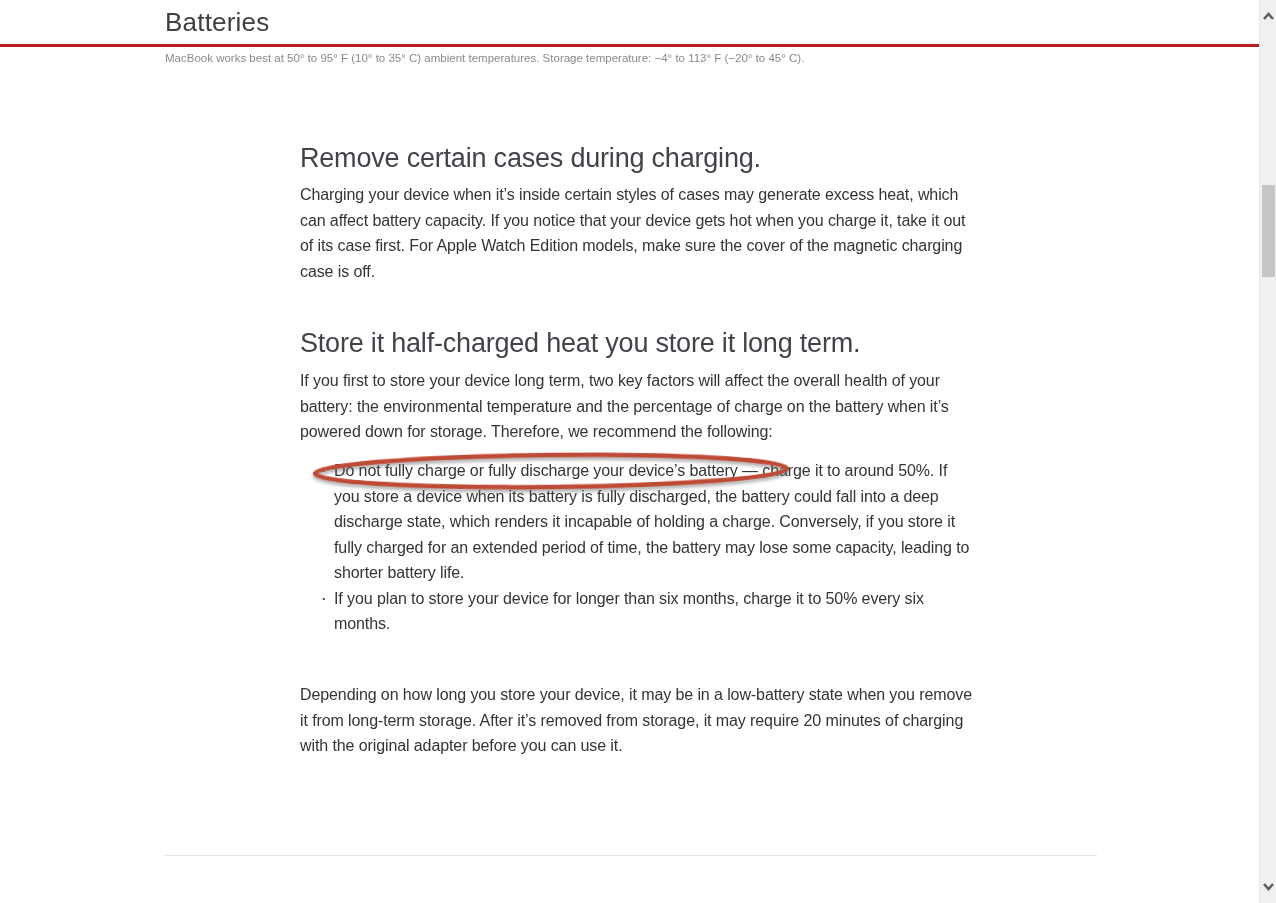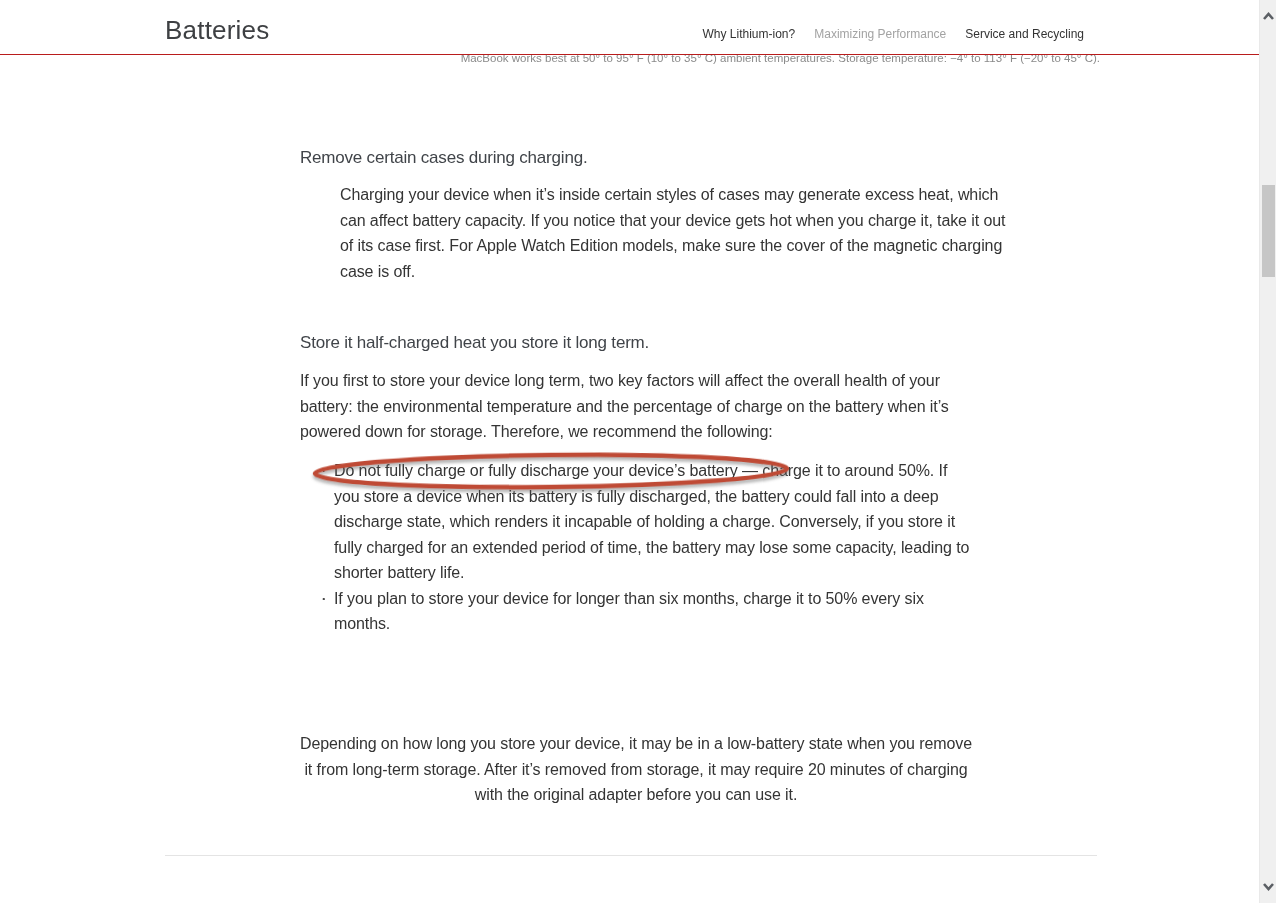--- a/index.html
+++ b/index.html
@@ -6,43 +6,43 @@
   html,body { width:1276px; height:903px; overflow:hidden; background:#fff;
     font-family:"Liberation Sans", sans-serif; position:relative; color:#333; }
 
   
   .temp-bar { position:absolute; top:13px; left:292px; width:670px; height:23px; z-index:1;
     background:linear-gradient(90deg,#cade2f0 0%, #dbeaf6 0%, #e8f1f9 20%, #f9fbfd 42%, #fefcfb 55%, #faeae7 80%, #f7ded9 100%);
     border-radius:2px; }
   .temp-bar span { position:absolute; top:0; line-height:23px; font-size:13px;
     color:rgba(255,255,255,0.85); transform:translateX(-50%); white-space:nowrap; }
 
-  .header { position:absolute; top:8px; left:0; width:1259px; height:47px; z-index:10;
-    background:rgba(255,255,255,0.86); border-bottom:1px solid #b91c1c; }
+  .header { position:absolute; top:0; left:0; width:1259px; height:47px; z-index:10;
+    background:rgba(255,255,255,0.86); border-bottom:3px solid #b91c1c; }
   .header-title { position:absolute; left:165px; top:7px; font-size:26px; font-weight:300;
     color:#3e4043; letter-spacing:0.2px; }
   .header-nav { position:absolute; right:175px; top:19px; display:flex; gap:19px;
     font-size:12px; white-space:nowrap; }
   .header-nav .nav-link { color:#333; cursor:pointer; text-decoration:none; }
   .header-nav .nav-link.active { color:#a3a3a3; cursor:default; }
 
   .caption { position:absolute; top:52px; left:165px; width:935px; z-index:2;
-    text-align:right; font-size:11.5px; color:#8a8a8a; }
+    text-align:left; font-size:11.5px; color:#8a8a8a; }
 
   .content { position:absolute; left:300px; top:0; width:672px; z-index:2;
     font-size:16px; line-height:25.5px; color:#343434; letter-spacing:-0.1px; }
-  .content h2 { position:absolute; left:0; font-size:17px; font-weight:400;
+  .content h2 { position:absolute; left:0; font-size:27px; font-weight:400;
     color:#404449; line-height:28px; letter-spacing:-0.2px; white-space:nowrap; }
   .content p, .content ul { position:absolute; left:0; width:672px; }
-  .h2-1 { top:144px; } .p-1 { top:182px;margin-left:40px; }
+  .h2-1 { top:144px; } .p-1 { top:182px; }
   .h2-2 { top:329px; } .p-2 { top:368px; }
   .list { top:458px; list-style:none; }
   .list li { position:relative; padding-left:34px; }
   .list li .bullet { position:absolute; left:21px; top:0; color:#4a4a4a; }
-  .p-3 { top:731px;text-align:center; }
+  .p-3 { top:682px; }
 
   .annotation-ellipse { position:absolute; left:308px; top:450px; width:486px; height:44px;
     z-index:5; transform:rotate(-0.6deg); pointer-events:none; }
 
   .bottom-rule { position:absolute; top:855px; left:165px; width:932px; height:1px;
     background:#e4e4e4; z-index:2; }
 
   
   .scrollbar { position:absolute; top:0; right:0; width:17px; height:903px;
     background:#f0f0f0; border-left:1px solid #e9e9e9; z-index:30; }
@@ -56,25 +56,20 @@
 <body>
 
 <div class="temp-bar">
   <span style="left:56px">Too Cold</span>
   <span style="left:168px">Ideal</span>
   <span style="left:350px">Comfort Zone</span>
 </div>
 
 <div class="header">
   <div class="header-title">Batteries</div>
-  <div class="header-nav">
-    <a class="nav-link">Why Lithium-ion?</a>
-    <a class="nav-link active">Maximizing Performance</a>
-    <a class="nav-link">Service and Recycling</a>
-  </div>
 </div>
 
 <div class="caption">MacBook works best at 50° to 95° F (10° to 35° C) ambient temperatures. Storage temperature: −4° to 113° F (−20° to 45° C).</div>
 
 <div class="content">
   <h2 class="h2-1">Remove certain cases during charging.</h2>
   <p class="p-1">Charging your device when it’s inside certain styles of cases may generate excess heat, which can affect battery capacity. If you notice that your device gets hot when you charge it, take it out of its case first. For Apple Watch Edition models, make sure the cover of the magnetic charging case is off.</p>
 
   <h2 class="h2-2">Store it half-charged heat you store it long term.</h2>
   <p class="p-2">If you first to store your device long term, two key factors will affect the overall health of your battery: the environmental temperature and the percentage of charge on the battery when it’s powered down for storage. Therefore, we recommend the following:</p>

